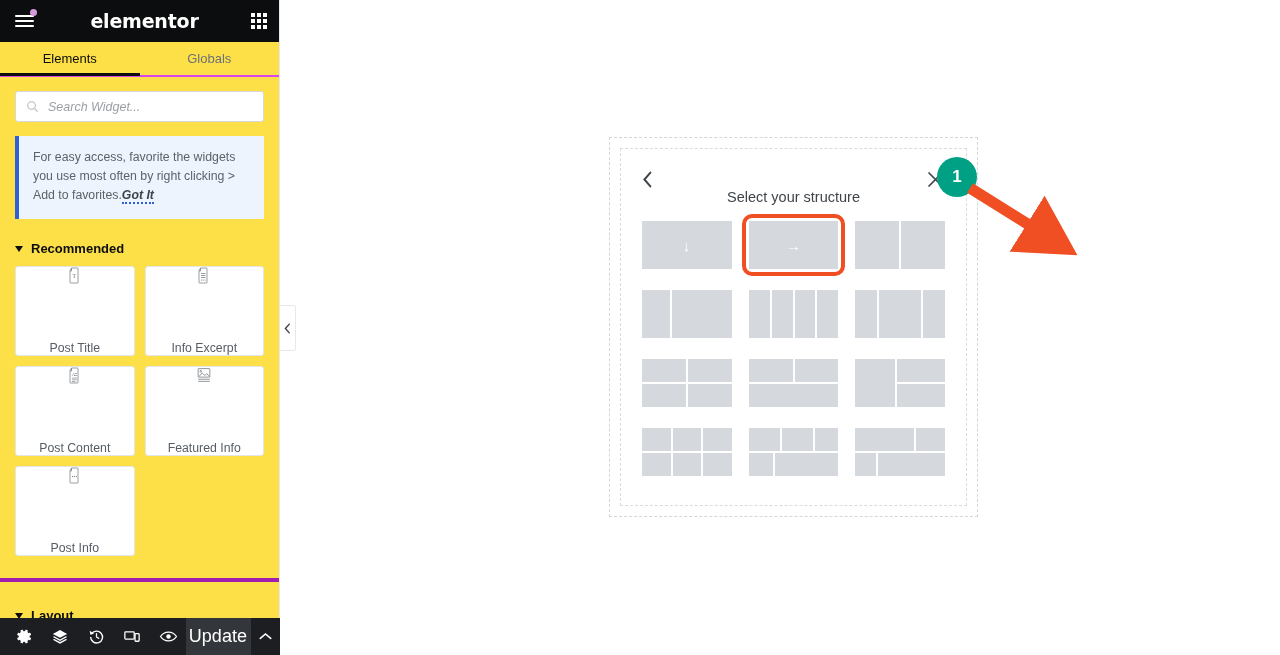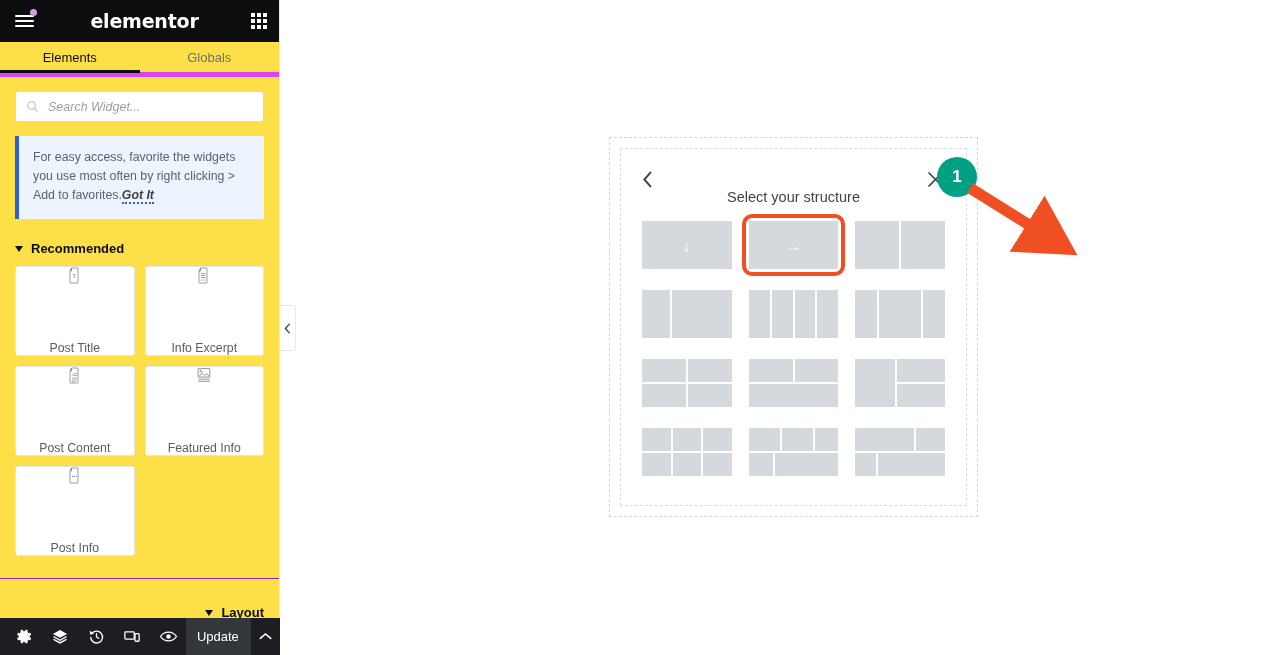--- a/index.html
+++ b/index.html
@@ -28,21 +28,21 @@
     display: flex; flex-direction: column; justify-content: center; gap: 3px; padding-left: 3px; }
   .hamburger i { display: block; width: 19px; height: 2px; background: #ffffff; border-radius: 1px; }
   .ham-dot { position: absolute; top: 1px; right: 1px; width: 7px; height: 7px;
     border-radius: 50%; background: #d49ada; }
   .brand { color: #ffffff; font-size: 19px; font-weight: 700; letter-spacing: -0.2px;
     font-family: "DejaVu Sans", sans-serif; }
   .apps-grid { display: grid; grid-template-columns: repeat(3, 4px); grid-template-rows: repeat(3, 4px);
     gap: 2px; cursor: pointer; }
   .apps-grid span { width: 4px; height: 4px; background: #ffffff; }
 
-  .tabs { display: flex; height: 35px; border-bottom: 5px solid #d946ef; flex: 0 0 auto; }
+  .tabs { display: flex; height: 35px; border-bottom: 2px solid #d946ef; flex: 0 0 auto; }
   .tab { flex: 1; display: flex; align-items: center; justify-content: center;
     font-size: 13px; color: #6b7178; cursor: pointer; position: relative; height: 100%; }
   .tab.active { color: #0c0d0e; font-weight: 400; }
   .tab.active::after { content: ""; position: absolute; left: 0; right: 0; bottom: -1px;
     height: 3px; background: #0c0d0e; }
 
   .search-wrap { padding: 14px 15px 10px 15px; flex: 0 0 auto; }
   .search-box { display: flex; align-items: center; gap: 9px; height: 31px;
     border: 1px solid #d5d8dc; border-radius: 3px; padding: 0 10px; background: #fff; }
   .search-box input { border: 0; outline: 0; flex: 1; font-size: 12.5px;
@@ -78,21 +78,21 @@
     justify-content: center; cursor: pointer; z-index: 6;
   }
 
   
   .bottom-bar { position: absolute; left: 0; bottom: 0; width: 280px; height: 37px;
     background: #1c1e21; display: flex; align-items: stretch; z-index: 8; }
   .bb-icons { display: flex; align-items: center; gap: 0; flex: 1; padding-left: 6px; }
   .bb-btn { width: 36px; height: 37px; display: flex; align-items: center;
     justify-content: center; cursor: pointer; }
   .update-btn { width: 72px; display: flex; align-items: center; justify-content: center;
-    background: #33363a; color: #ffffff; font-size: 13px; cursor: pointer; }
+    background: #33363a; color: #ffffff; font-size: 18px; cursor: pointer; }
   .chev-btn { width: 34px; display: flex; align-items: center; justify-content: center;
     background: #1c1e21; border-left: 1px solid #33363a; cursor: pointer; }
 
   
   #canvas { flex: 1; height: 655px; background: #ffffff; position: relative; }
 
   .structure-outer {
     position: absolute; left: 329px; top: 137px; width: 369px; height: 380px;
     border: 1px dashed #d3d6da; background: #ffffff;
   }
@@ -231,21 +231,21 @@
             <path d="M8 2 v6 h-3" fill="none" stroke="#63696f" stroke-width="1.3"></path>
             <circle cx="10" cy="19" r="1.2" fill="#63696f"></circle>
             <circle cx="13.8" cy="19" r="1.2" fill="#63696f"></circle>
             <circle cx="17.6" cy="19" r="1.2" fill="#63696f"></circle>
           </svg>
           <div class="wlabel">Post Info</div>
         </div>
 
       </div>
 
-      <div class="sec-head" style="padding-top:26px;border-top:1px solid #a21caf;margin-top:22px;justify-content:flex-end;">
+      <div class="sec-head" style="padding-top:26px;border-top:4px solid #a21caf;margin-top:22px;">
         <span class="caret"></span>
         <h3>Layout</h3>
       </div>
 
     </div>
 
     <div class="bottom-bar">
       <div class="bb-icons">
         <div class="bb-btn">
           <svg width="17" height="17" viewBox="0 0 20 20">

